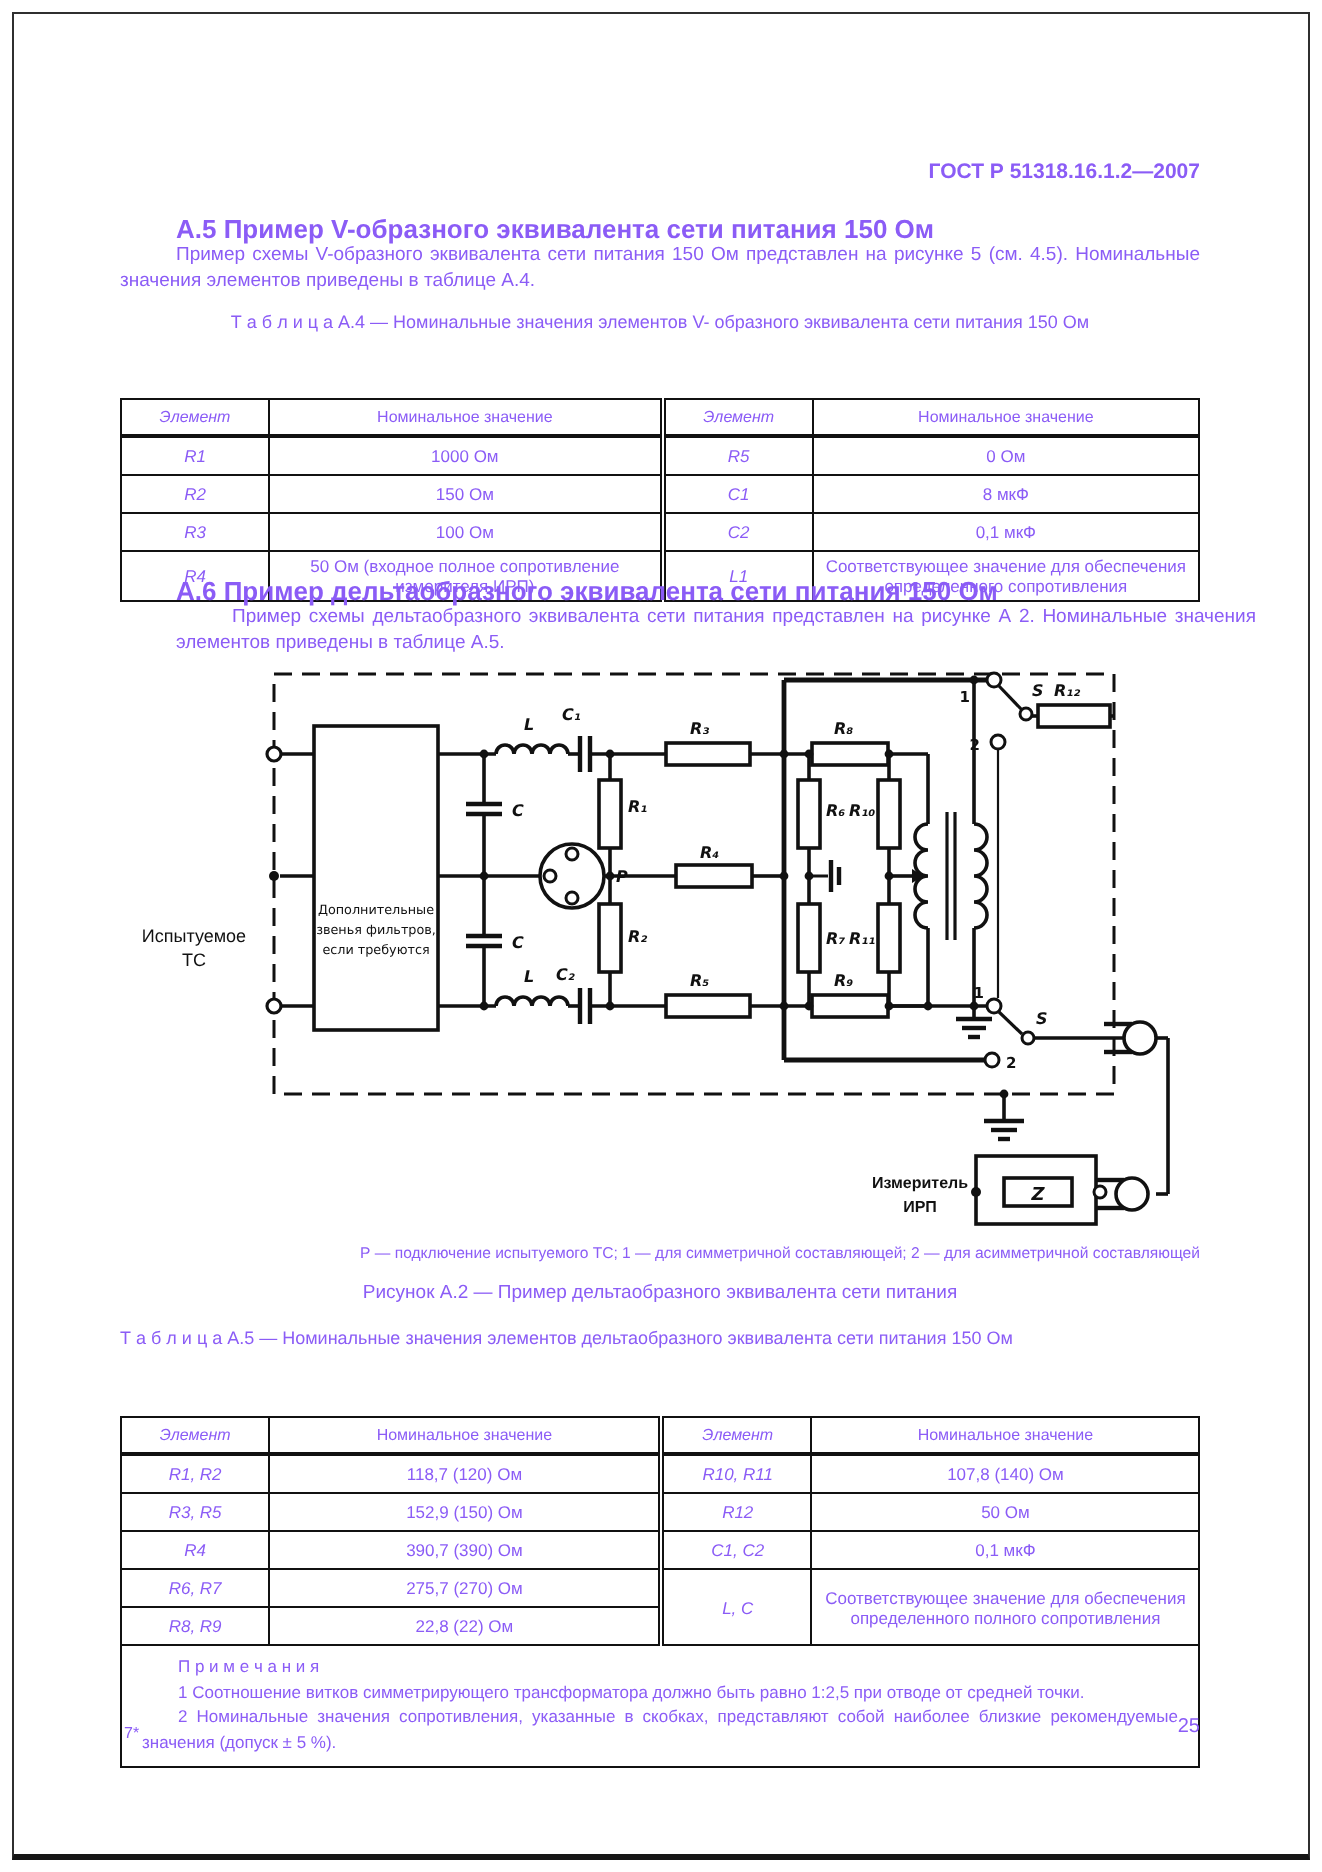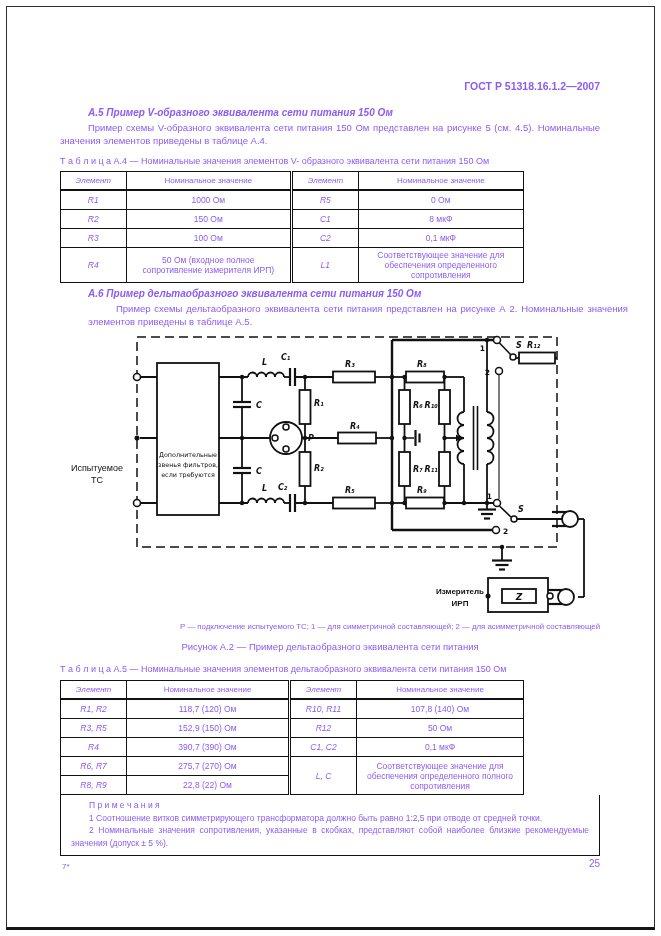--- a/index.html
+++ b/index.html
@@ -1,30 +1,30 @@
 <!DOCTYPE html>
 <html><head>
 <meta charset="utf-8">
 <style>
   html,body{margin:0;padding:0;background:#fff;}
   .page{position:relative;width:661px;height:936px;background:#fff;overflow:hidden;
         font-family:"Liberation Sans",sans-serif;color:#8b5cf6;}
   .frame{position:absolute;inset:6px;border:1px solid #2f2f2f;border-bottom:3px solid #161616;pointer-events:none;}
   .abs{position:absolute;}
   .doc-header{left:60px;top:80px;width:540px;text-align:right;font-size:10.5px;font-weight:bold;}
-  .h6{font-size:10px;font-weight:bold;font-style:italic;}
+  .h6{font-size:13px;font-weight:bold;}
   .h-a5{left:88px;top:107px;width:512px;}
   .h-a6{left:88px;top:288px;width:512px;}
   .para{font-size:9.5px;line-height:13px;text-align:justify;text-indent:28px;}
   .p-a5{left:60px;top:121px;width:540px;}
   .p-a6{left:60px;top:302px;width:540px;margin-left:28px;}
   .tbl-cap{font-size:9px;}
-  .cap-a4{left:60px;top:156px;width:540px;}
+  .cap-a4{left:60px;top:156px;width:540px;text-align:center;}
   .cap-a5{left:60px;top:664px;width:540px;}
-  .gtable{border-collapse:collapse;width:464px;font-size:8.5px;}
+  .gtable{border-collapse:collapse;width:540px;font-size:8.5px;margin-top:28px;}
   .gtable th,.gtable td{border:1px solid #111;vertical-align:middle;padding:2px 5px;}
   .gtable th{font-weight:normal;font-size:8px;border-bottom:2px solid #111;padding:4px 2px;}
   .gtable td{text-align:center;height:14px;}
   .gtable .el{width:66px;font-style:italic;}
   .gtable .val1{width:196px;}
   .gtable .el2{border-left:3px double #111;}
   .gtable .val2{width:192px;}
   .tbl-a4{left:60px;top:171px;}
   .tblwrap-a5{left:60px;top:680px;width:540px;}
   .notes{border:1px solid #111;border-top:none;margin-top:0px;padding:4px 10px 6px 10px;

